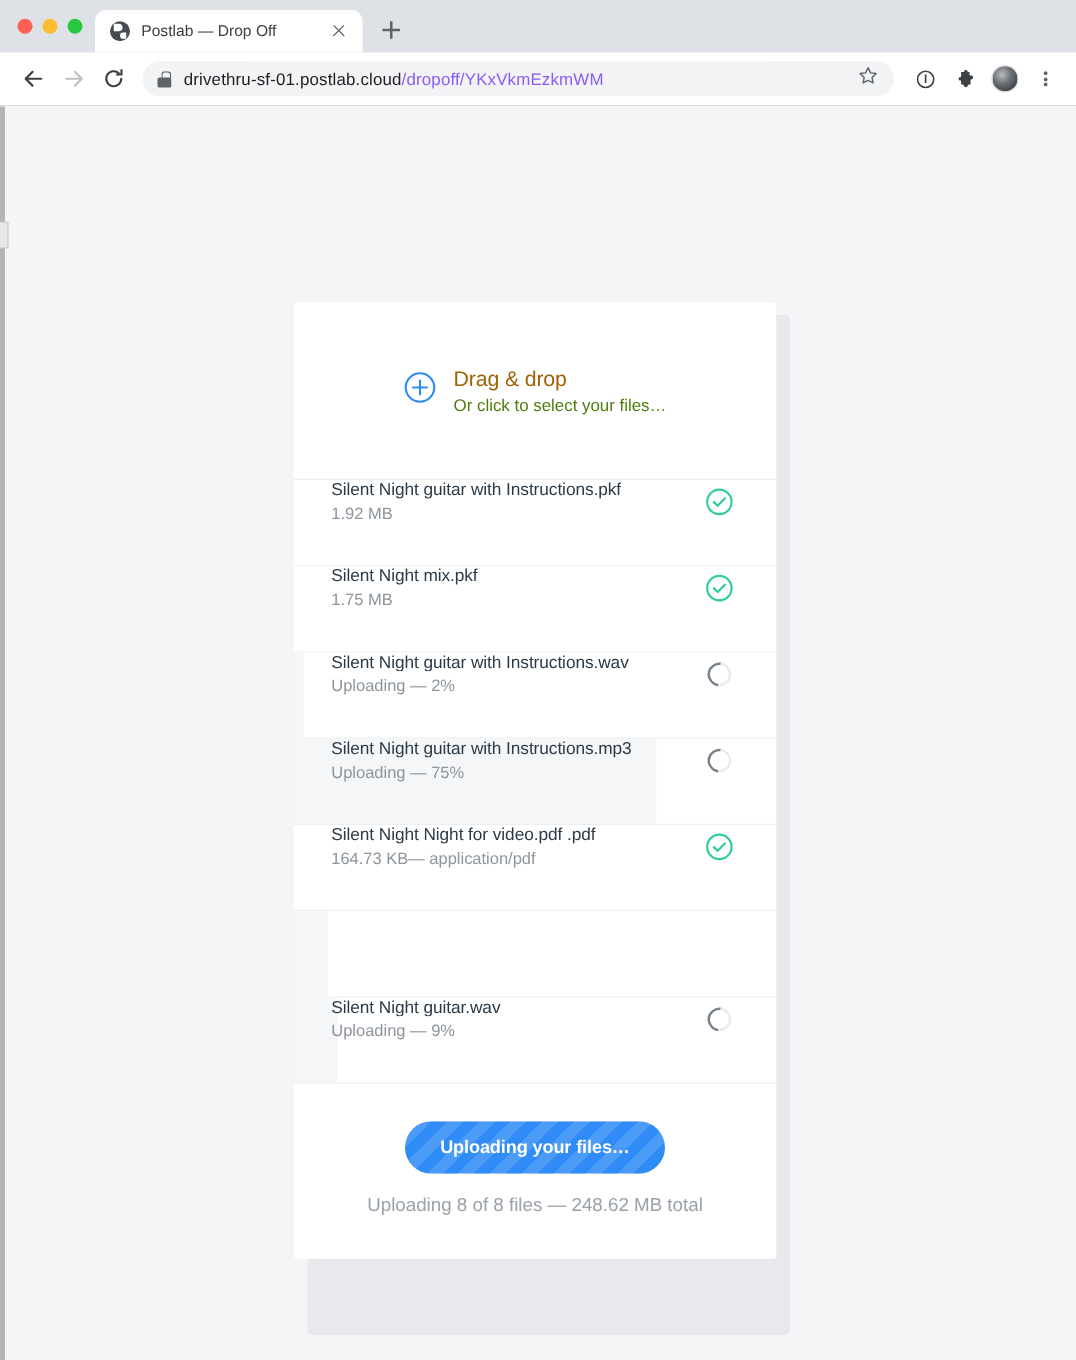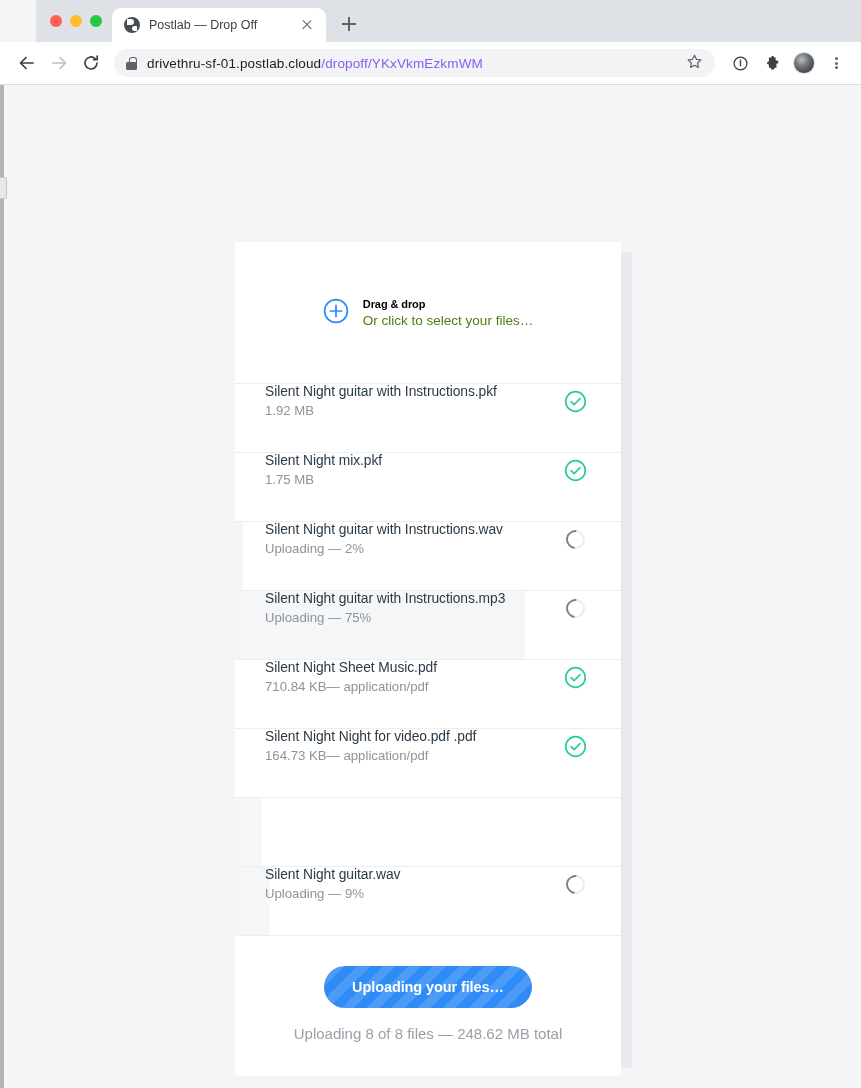--- a/index.html
+++ b/index.html
@@ -23,21 +23,20 @@
   }
 
   .tabstrip {
     height: 42px;
     background: #dee1e6;
     display: flex;
     align-items: flex-end;
     padding-left: 10px;
     position: relative;
     flex: 0 0 auto;
-    margin-left: 36px;
   }
 
   .traffic {
     display: flex;
     align-items: center;
     gap: 8px;
     height: 42px;
     padding: 0 10px 0 4px;
   }
   .dot { width: 12px; height: 12px; border-radius: 50%; }
@@ -220,23 +219,23 @@
     height: 142px;
     display: flex;
     align-items: center;
     justify-content: center;
     gap: 14px;
     border-bottom: 1px solid #eceef0;
   }
   .plus-icon { flex: 0 0 auto; }
   .dz-text { display: flex; flex-direction: column; gap: 3px; }
   .dz-title {
-    font-size: 11px;
-    font-weight: 700;
-    color: #000000;
+    font-size: 17px;
+    font-weight: 400;
+    color: #a16207;
     letter-spacing: -0.1px;
   }
   .dz-sub {
     font-size: 13.5px;
     color: #4d7c0f;
   }
 
   
   .file-list { position: relative; }
 
@@ -476,34 +475,20 @@
                 <div class="file-status">Uploading — 75%</div>
               </div>
               <div class="status-icon">
                 <div class="spinner"></div>
               </div>
             </div>
           </div>
           <div class="file-row">
             <div class="row-inner">
               <div class="file-meta">
-                <div class="file-name">Silent Night Sheet Music.pdf</div>
-                <div class="file-status">710.84 KB— application/pdf</div>
-              </div>
-              <div class="status-icon">
-                <svg width="23" height="23" viewBox="0 0 24 24" aria-hidden="true">
-                  <circle cx="12" cy="12" r="10.2" fill="none" stroke="#2ecc9b" stroke-width="1.8"></circle>
-                  <path d="M7.4 12.2l3.2 3.1 6.1-6.3" fill="none" stroke="#2ecc9b" stroke-width="1.8" stroke-linecap="round" stroke-linejoin="round"></path>
-                </svg>
-              </div>
-            </div>
-          </div>
-          <div class="file-row">
-            <div class="row-inner">
-              <div class="file-meta">
                 <div class="file-name">Silent Night Night for video.pdf .pdf</div>
                 <div class="file-status">164.73 KB— application/pdf</div>
               </div>
               <div class="status-icon">
                 <svg width="23" height="23" viewBox="0 0 24 24" aria-hidden="true">
                   <circle cx="12" cy="12" r="10.2" fill="none" stroke="#2ecc9b" stroke-width="1.8"></circle>
                   <path d="M7.4 12.2l3.2 3.1 6.1-6.3" fill="none" stroke="#2ecc9b" stroke-width="1.8" stroke-linecap="round" stroke-linejoin="round"></path>
                 </svg>
               </div>
             </div>

